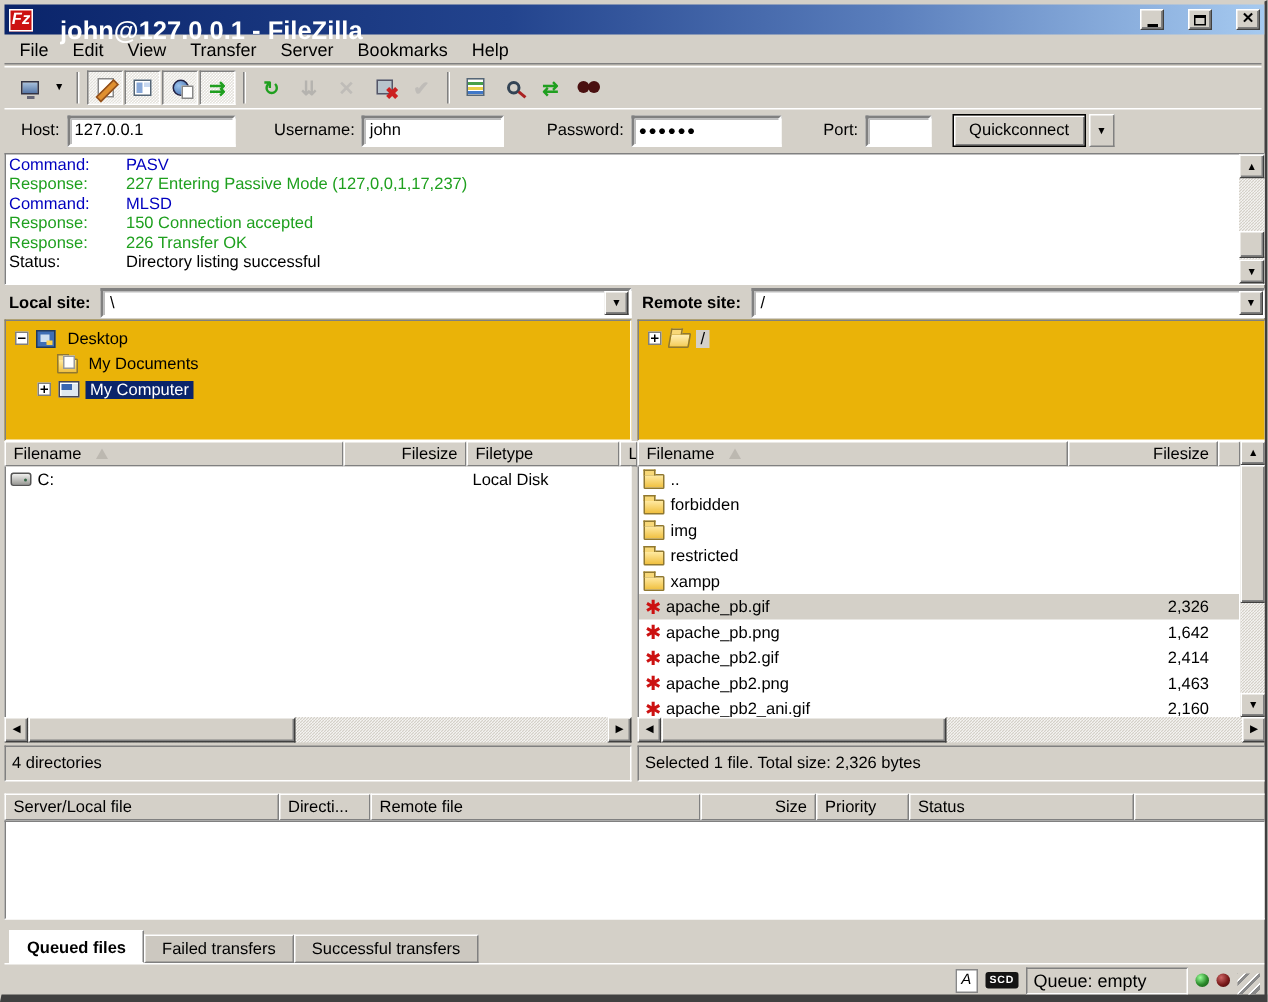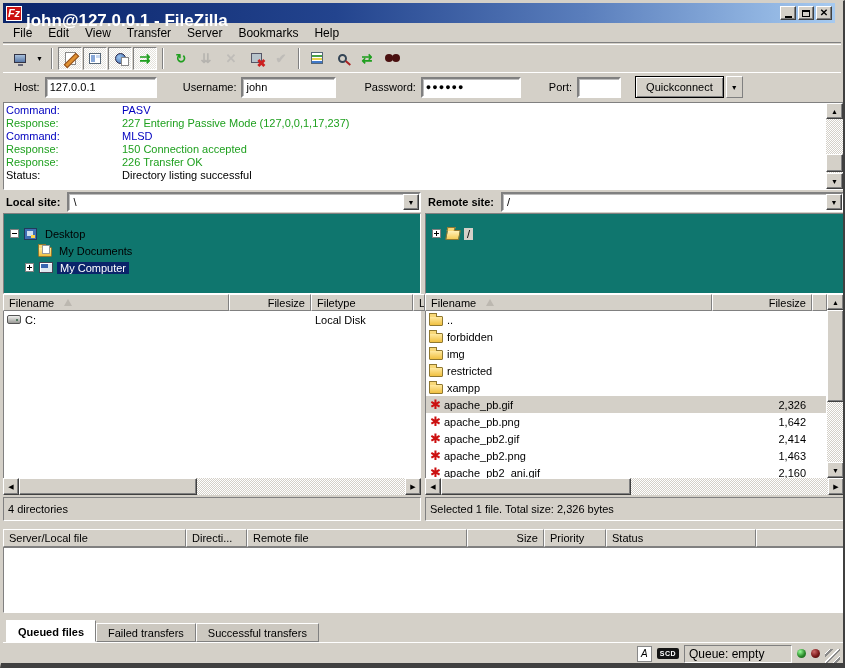--- a/index.html
+++ b/index.html
@@ -12,23 +12,23 @@
   }
   
   .raised { border:1px solid; border-color:#ffffff #808080 #808080 #ffffff; background:#d4d0c8; }
   .field  { border:2px solid; border-color:#808080 #ffffff #ffffff #808080; background:#fff;
             box-shadow: inset 1px 1px 0 rgba(64,64,64,.35); }
   .dither { background-color:#d4d0c8;
     background-image:linear-gradient(45deg,#fff 25%,transparent 25%,transparent 75%,#fff 75%),
                      linear-gradient(45deg,#fff 25%,transparent 25%,transparent 75%,#fff 75%);
     background-size:2px 2px; background-position:0 0,1px 1px; }
   
-  .titlebar { position:absolute; left:2px; top:2px; right:8px; height:20px;
+  .titlebar { position:absolute; left:2px; top:2px; right:0; height:20px;
     background:linear-gradient(90deg,#0a246a 0%,#23448e 40%,#5a7ebc 70%,#a6caf0 100%);
-    display:flex; align-items:center; padding:0 3px; }
+    display:flex; align-items:center; padding:0 3px;gap:14px; }
   .fz-logo { width:16px; height:15px; background:#cc1111; color:#fff; font-weight:bold; font-style:italic;
     font-size:11px; line-height:13px; text-align:center; border:1px solid #fff; margin-right:4px; flex:none; }
   .title-text { color:#fff; font-weight:bold; font-size:17px; flex:1; white-space:nowrap; overflow:hidden;margin-top:16px; }
   .tb-btn { width:16px; height:14px; margin-left:2px; display:flex; align-items:center; justify-content:center;
     background:#d4d0c8; border:1px solid; border-color:#fff #404040 #404040 #fff;
     box-shadow:inset -1px -1px 0 #808080; font-size:9px; font-weight:bold; }
   .glyph-min { width:7px; height:2px; background:#000; margin-top:7px; }
   .glyph-max { width:8px; height:7px; border:1px solid #000; border-top-width:2px; }
   .glyph-close { font-size:10px; line-height:10px; font-weight:bold; }
   
@@ -74,21 +74,21 @@
     display:flex; align-items:center; padding-left:11px; }
   .qlabel { margin-right:5px; }
   .qfield { height:21px; font-family:"Liberation Sans",sans-serif; font-size:11px; padding:1px 3px; outline:none; }
   .qbtn { height:22px; padding:2px 10px 3px; background:#d4d0c8; border:1px solid #000;
     box-shadow:inset 1px 1px 0 #fff, inset -1px -1px 0 #808080; font-size:11px; margin-left:14px; }
   .qbtn-arrow { width:17px; height:22px; margin-left:2px; display:flex; align-items:center; justify-content:center; font-size:7px; }
   
   .log { position:absolute; left:2px; top:101px; width:841px; height:88px; background:#fff;
     border:1px solid; border-color:#808080 #fff #fff #808080; }
   .log-lines { position:absolute; left:2px; top:1px; right:18px; bottom:1px; line-height:13px; white-space:nowrap; }
-  .log-line { display:flex;gap:38px; }
+  .log-line { display:flex; }
   .log-label { width:78px; flex:none; }
   .c-cmd { color:#0000bf; } .c-resp { color:#1fa01f; } .c-stat { color:#000; }
   
   .sbtn { width:17px; height:16px; background:#d4d0c8; border:1px solid; border-color:#fff #404040 #404040 #fff;
     box-shadow:inset -1px -1px 0 #808080; display:flex; align-items:center; justify-content:center;
     font-size:7px; line-height:7px; flex:none; }
   .sthumb { background:#d4d0c8; border:1px solid; border-color:#fff #404040 #404040 #fff; box-shadow:inset -1px -1px 0 #808080; }
   .vscroll { display:flex; flex-direction:column; width:17px; }
   .hscroll { display:flex; flex-direction:row; height:17px; }
   .hscroll .sbtn { width:16px; height:17px; }
@@ -96,22 +96,22 @@
   
   .treepane { position:absolute; top:190px; height:103px; }
   .sitebar { height:22px; display:flex; align-items:center; }
   .sitebar-label { padding:0 7px 0 3px; flex:none;font-weight:bold; }
   .combo { flex:1; height:20px; border:2px solid; border-color:#808080 #fff #fff #808080; background:#fff;
     position:relative; display:flex; align-items:center; padding-left:4px;
     box-shadow:inset 1px 1px 0 rgba(64,64,64,.35); }
   .combo-btn { position:absolute; right:0; top:0; width:16px; height:16px; background:#d4d0c8;
     border:1px solid; border-color:#fff #404040 #404040 #fff; box-shadow:inset -1px -1px 0 #808080;
     display:flex; align-items:center; justify-content:center; font-size:7px; }
-  .treebox { position:absolute; left:0; top:22px; right:0; bottom:0; background:#0f766e; overflow:hidden;
-    border:1px solid; border-color:#808080 #fff #fff #808080; padding-top:11px; }
+  .treebox { position:absolute; left:0; top:22px; right:0; bottom:0; background:#eab308; overflow:hidden;
+    border:1px solid; border-color:#808080 #fff #fff #808080; padding-top:3px; }
   .trow { height:17px; display:flex; align-items:center; }
   .texp { width:9px; height:9px; border:1px solid #808080; background:#fff; position:relative; margin-right:5px; flex:none; }
   .texp::before { content:""; position:absolute; left:1px; top:3px; width:5px; height:1px; background:#000; }
   .texp.plus::after { content:""; position:absolute; left:3px; top:1px; width:1px; height:5px; background:#000; }
   .tlabel { padding:0 3px; white-space:nowrap; }
   .sel-active { background:#0a246a; color:#fff; }
   .sel-inactive { background:#d4d0c8; }
   
   .ic-folder { width:14px; height:10px; background:linear-gradient(#ffe9a0,#f0c040); border:1px solid #907830;
     border-radius:1px; position:relative; margin:2px 4px 0 0; flex:none; }

